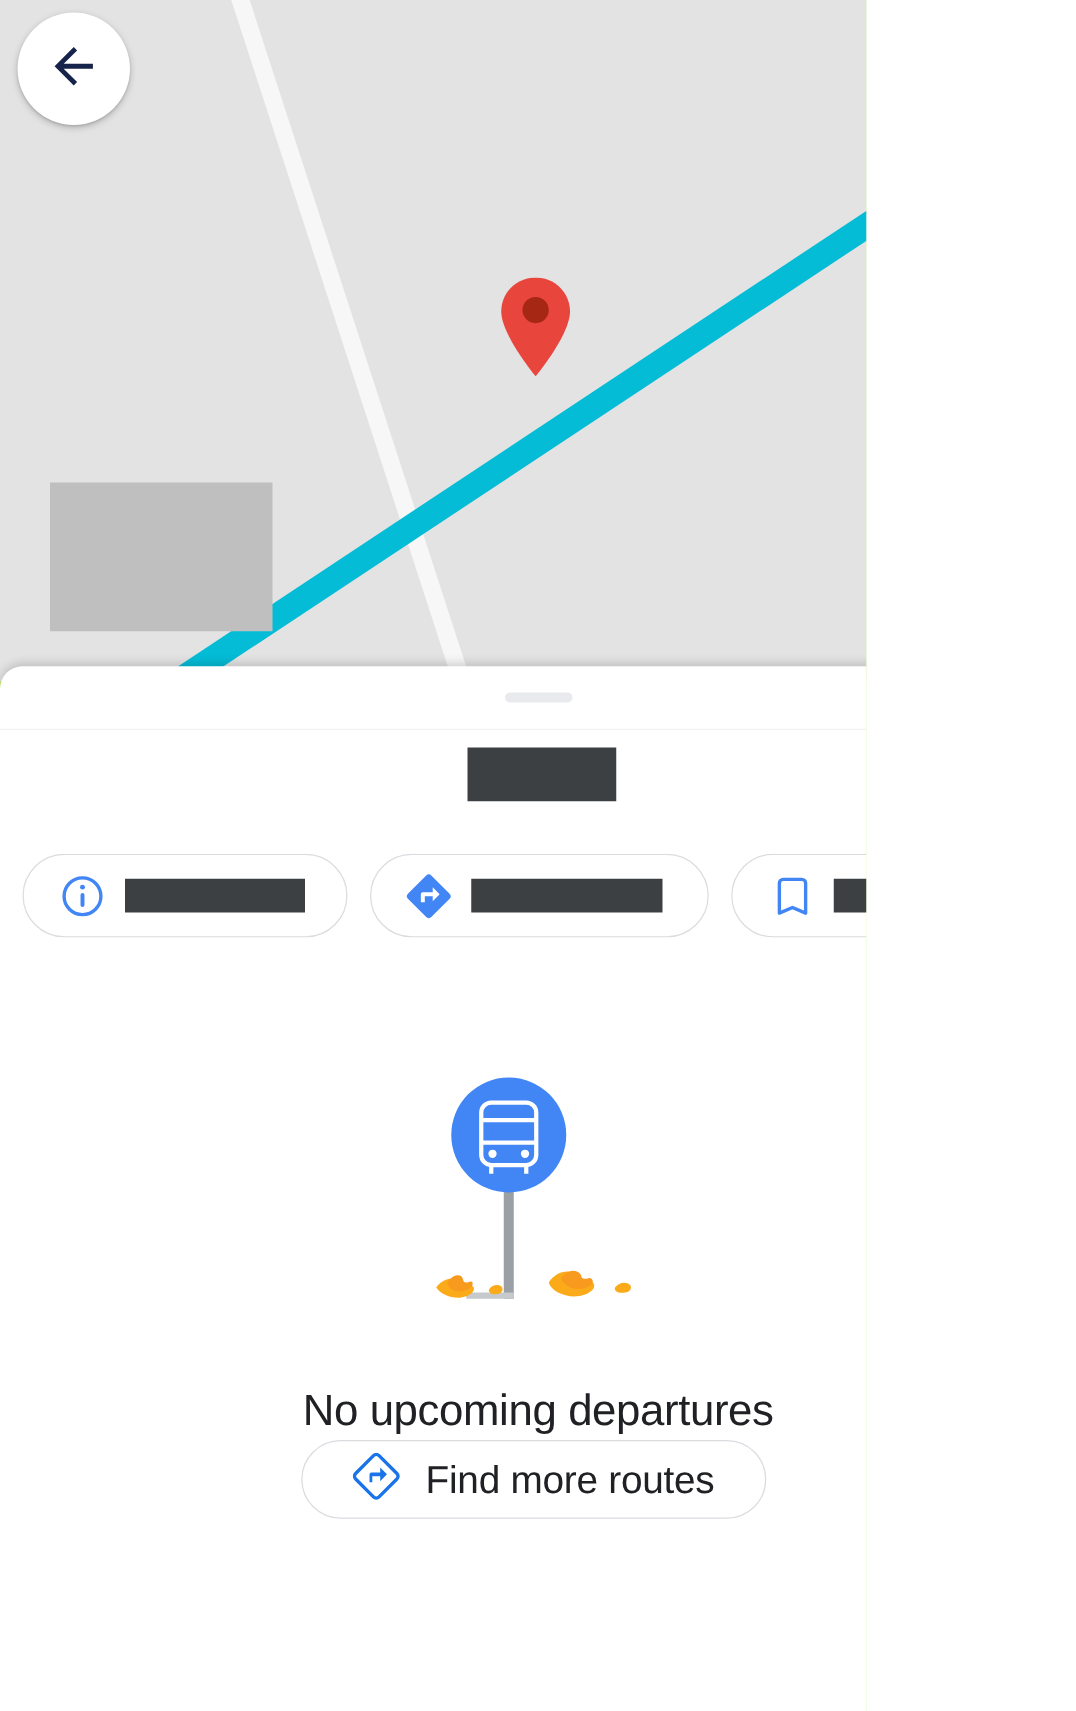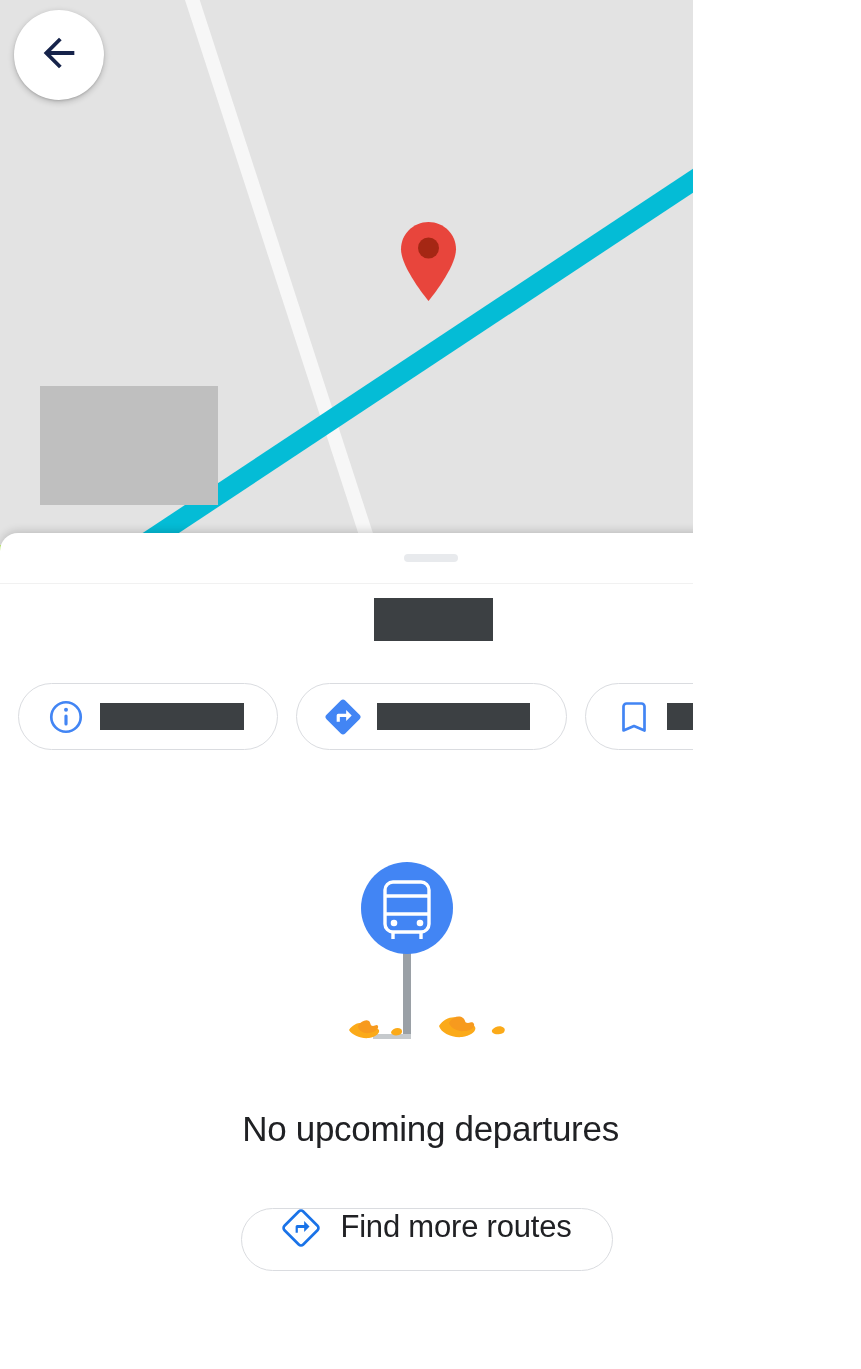--- a/index.html
+++ b/index.html
@@ -177,27 +177,28 @@
     width: 861px;
     text-align: center;
     font-size: 35px;
     letter-spacing: -0.3px;
     color: #202124;
     font-family: "Liberation Sans", sans-serif;
   }
   #find-routes-btn {
     position: absolute;
     left: 241px;
-    top: 1208px;
+    top: 1152px;
     width: 372px;
     height: 63px;
     border: 1px solid #dadce0;
     border-radius: 32px;
     background: #ffffff;
     display: flex;
+    align-items: center;
     justify-content: center;
     cursor: pointer;
     box-sizing: border-box;
   }
   #find-routes-btn .btn-label {
     font-size: 31px;
     color: #202124;
     margin-left: 20px;
     letter-spacing: -0.2px;
     white-space: nowrap;

